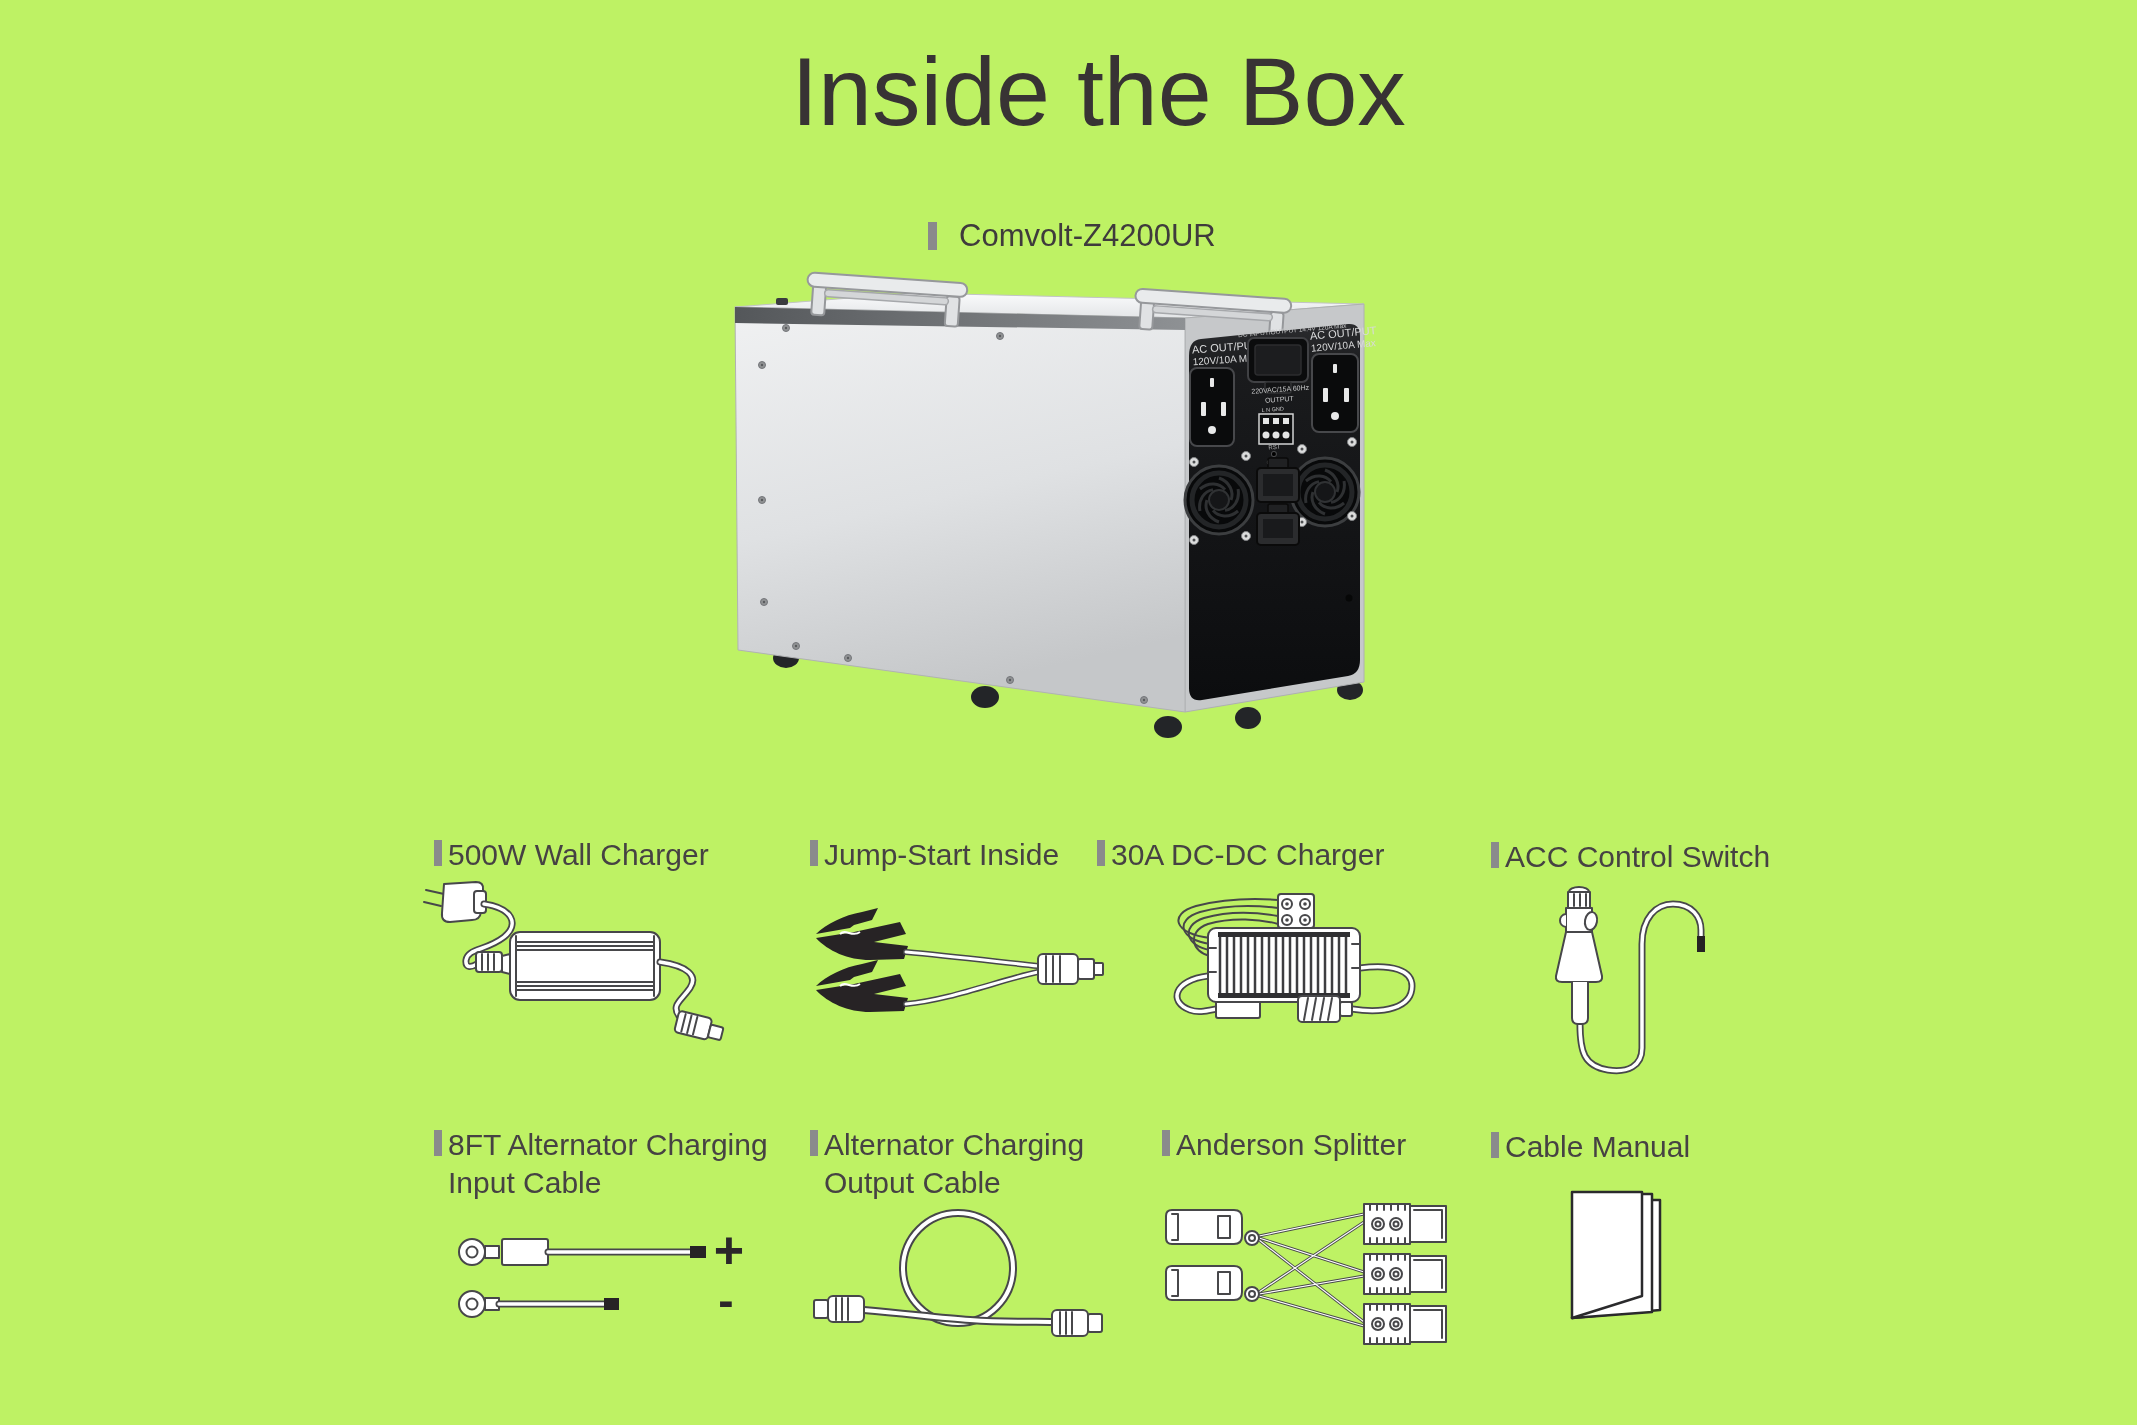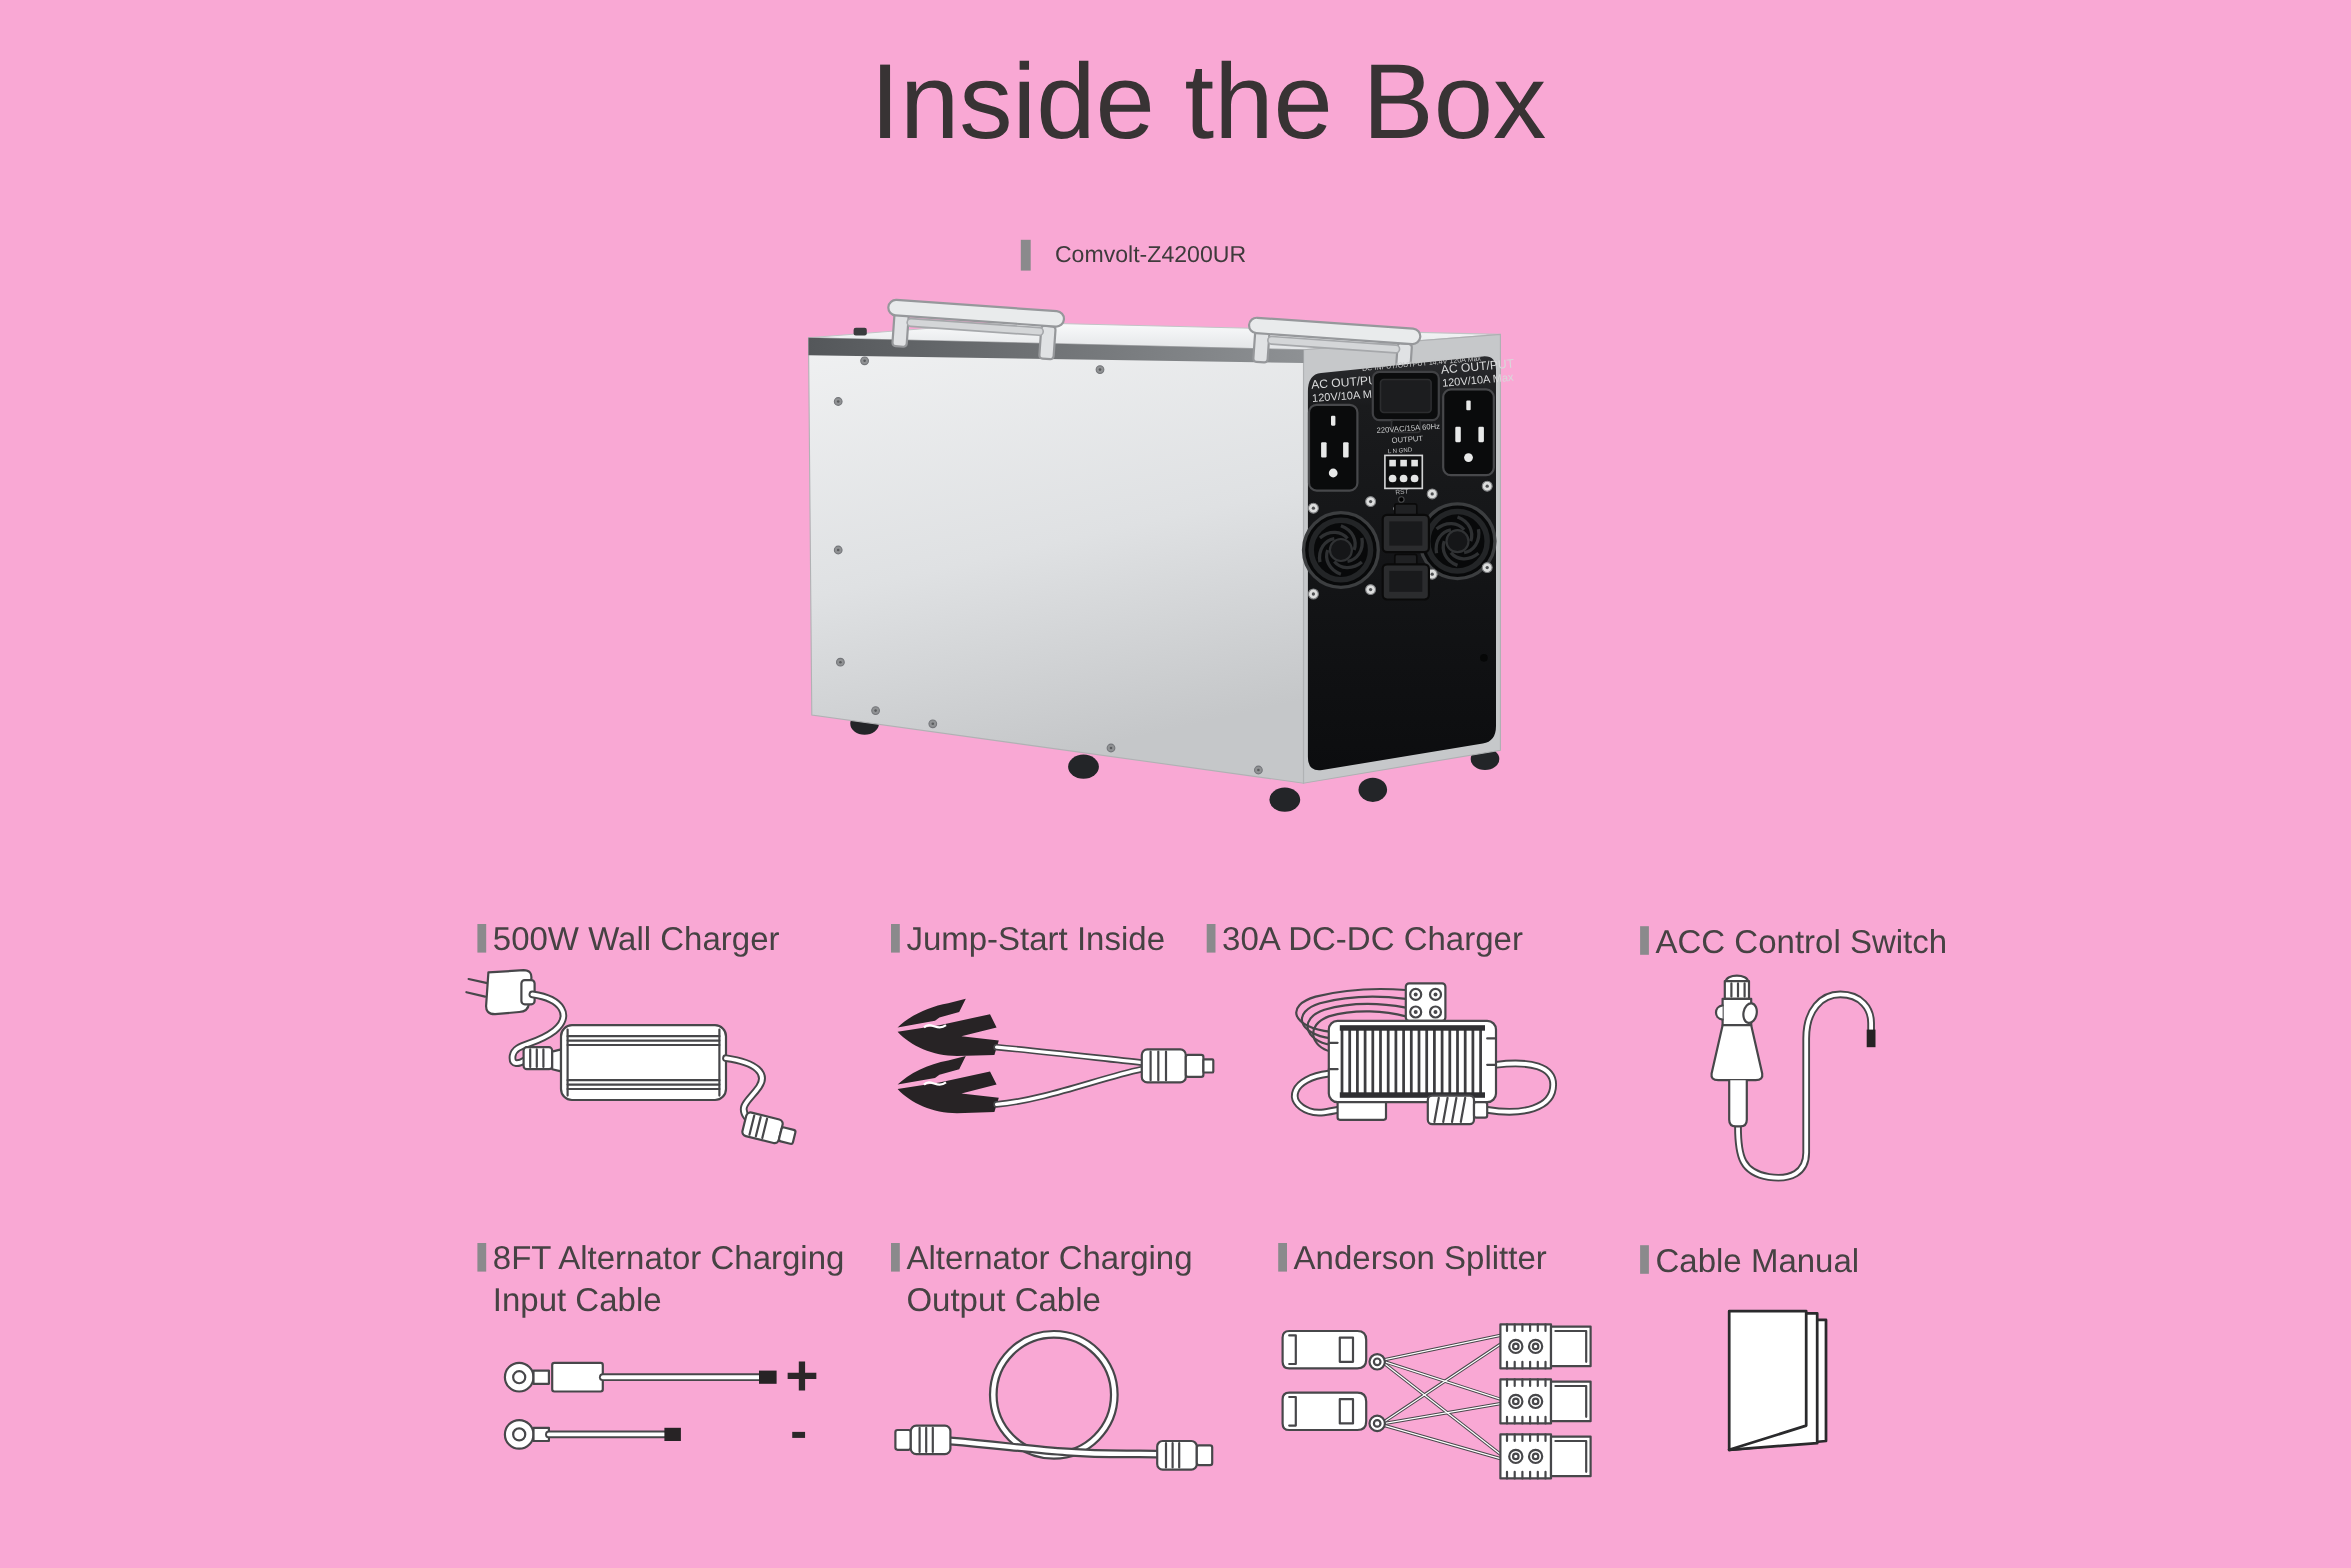--- a/index.html
+++ b/index.html
@@ -1,27 +1,27 @@
 <!DOCTYPE html>
 <html><head>
 <meta charset="utf-8">
 <style>
   html,body{margin:0;padding:0;background:#ffffff;}
   .canvas{
-    position:relative;width:2137px;height:1425px;background:#f9a8d4;
+    position:relative;width:2137px;height:1425px;background:#bef264;
     font-family:"Liberation Sans", sans-serif;overflow:hidden;color:#464243;
   }
   .page-title{
     position:absolute;top:36px;left:0;width:100%;text-align:center;
     font-size:97px;font-weight:500;color:#383334;letter-spacing:0px;
     transform:translateX(30px);
   }
   .model-label{
     position:absolute;left:928px;top:218px;display:flex;align-items:center;gap:22px;
-    font-size:21px;color:#3f3b3c;
+    font-size:31px;color:#3f3b3c;
   }
   .bar{width:9px;height:28px;background:#8a8a8c;flex:none;}
   .acc-label{
     position:absolute;display:flex;gap:6px;font-size:30px;color:#464243;line-height:1.25;
   }
   .acc-label .bar{width:8px;height:26px;margin-top:4px;}
   .acc-text{white-space:pre-line;}
   .icon{position:absolute;}
   .ln{stroke:#47474a;stroke-width:2;fill:none;stroke-linecap:round;stroke-linejoin:round;}
   .fillw{fill:#ffffff;}

